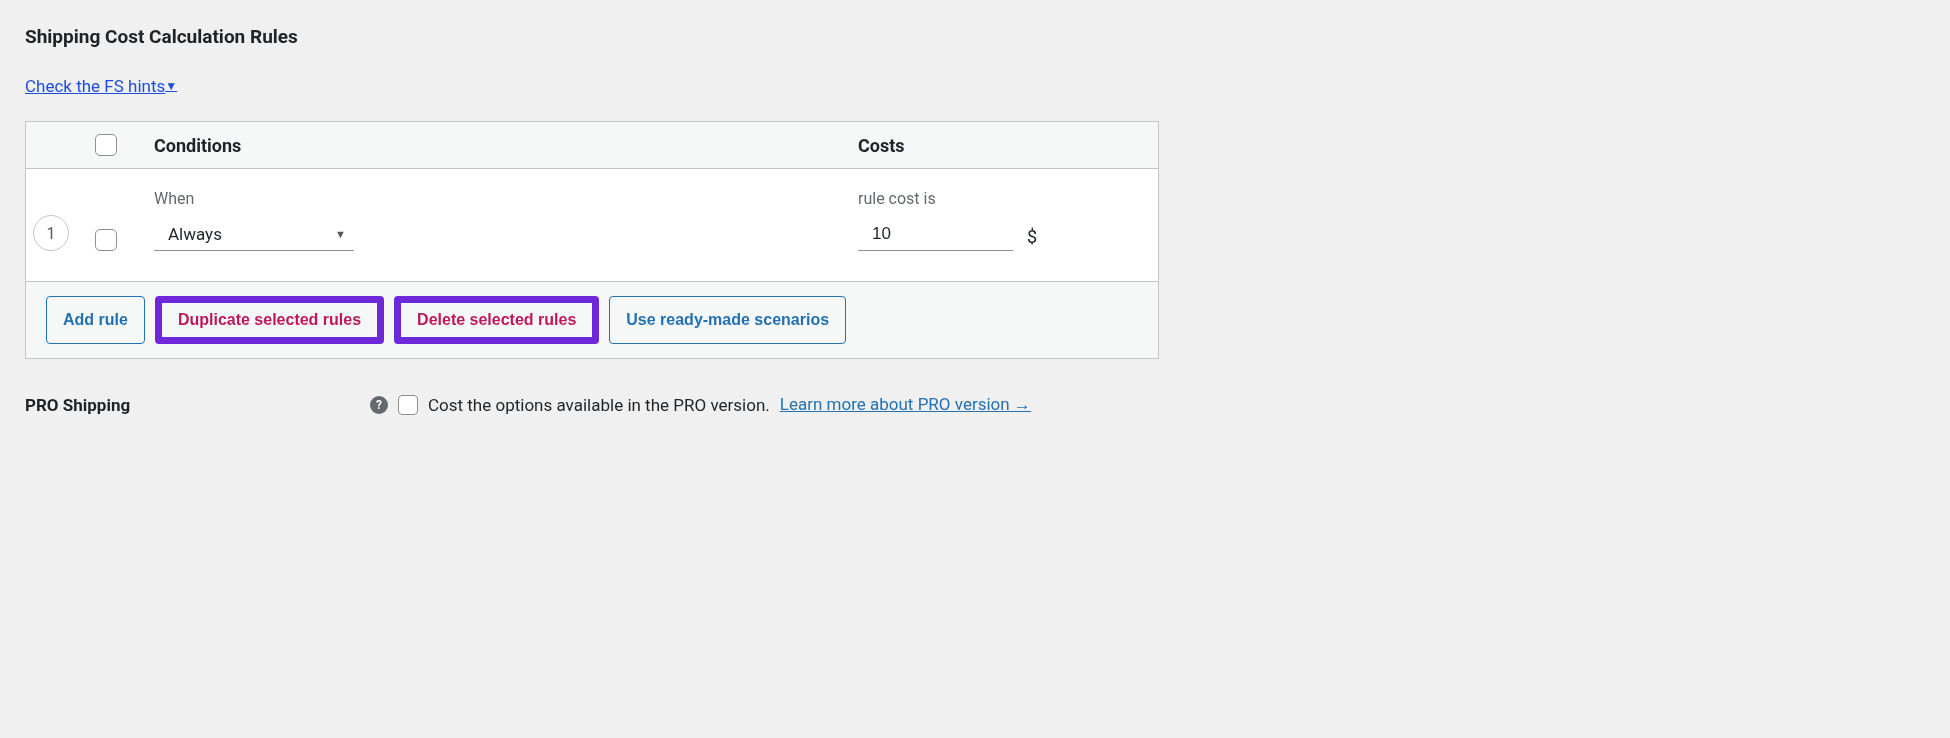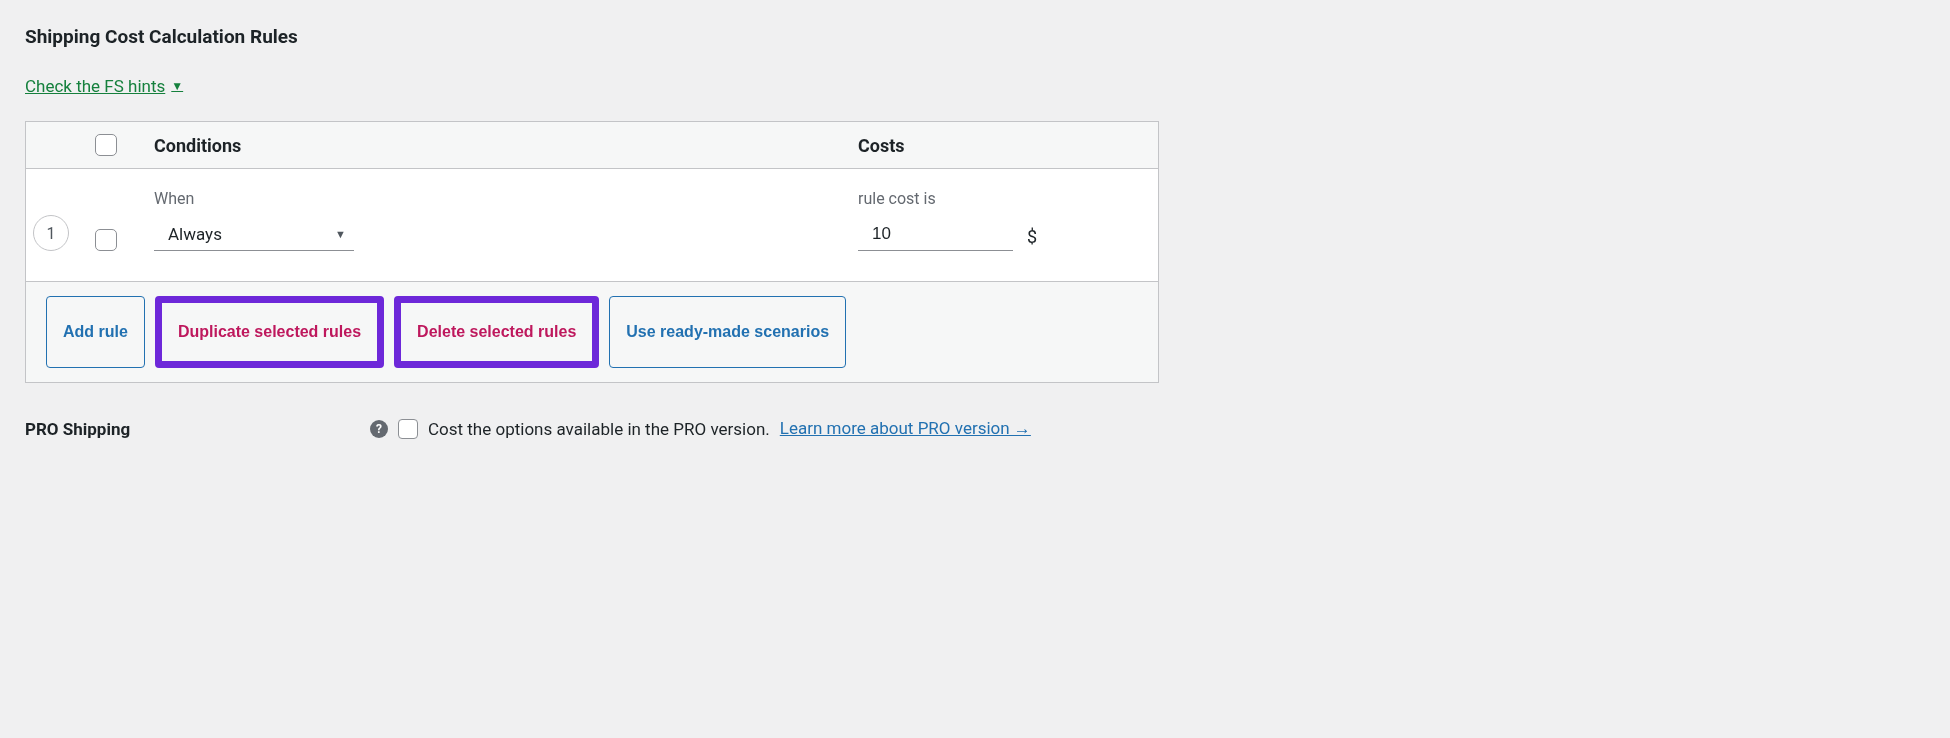--- a/index.html
+++ b/index.html
@@ -13,26 +13,25 @@
       padding: 25px;
       font-size: 14px;
       color: #1d2327;
     }
     .heading {
       font-size: 19px;
       font-weight: 700;
       margin-bottom: 28px;
     }
     .hints-link {
-      color: #15803d;
+      color: #1d4ed8;
       text-decoration: underline;
       font-size: 17px;
       display: inline-flex;
       align-items: center;
-      gap: 6px;
       margin-bottom: 25px;
       cursor: pointer;
       justify-content: center;
     }
     .hints-link .triangle {
       font-size: 12px;
     }
     .rules-table {
       border: 1px solid #c3c4c7;
       background: #fff;
@@ -152,21 +151,21 @@
       padding-bottom: 4px;
     }
     .table-footer {
       display: flex;
       gap: 10px;
       padding: 14px 20px;
       background: #f6f7f7;
       border-top: 1px solid #c3c4c7;
     }
     .btn {
-      padding: 20px 16px;
+      padding: 8px 16px;
       font-size: 16px;
       font-weight: 600;
       border-radius: 4px;
       cursor: pointer;
       background: #f6f7f7;
       text-align: right;
     }
     .btn-primary {
       border: 1px solid #2271b1;
       color: #2271b1;

